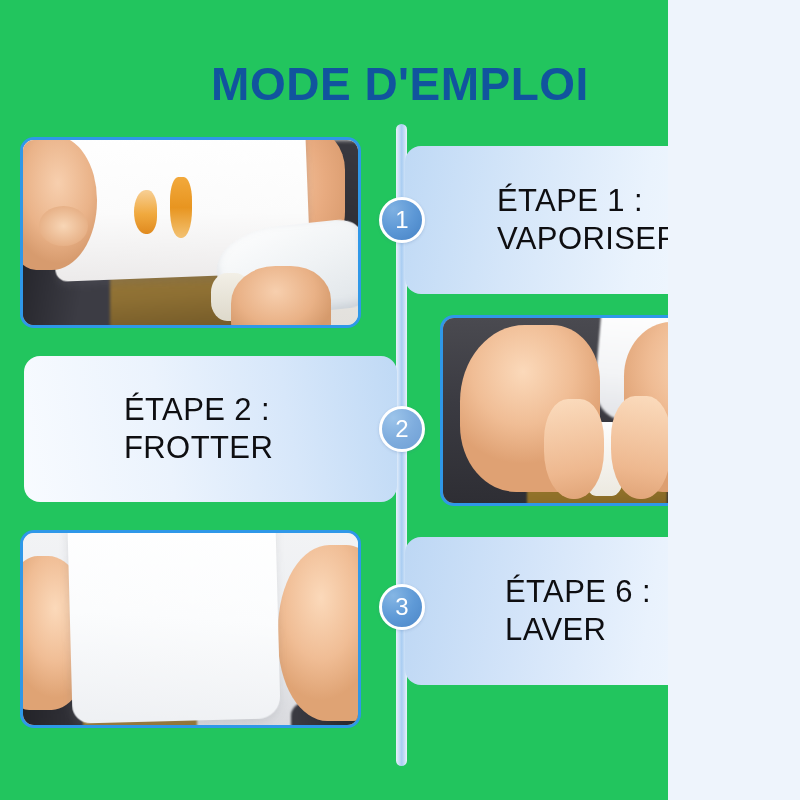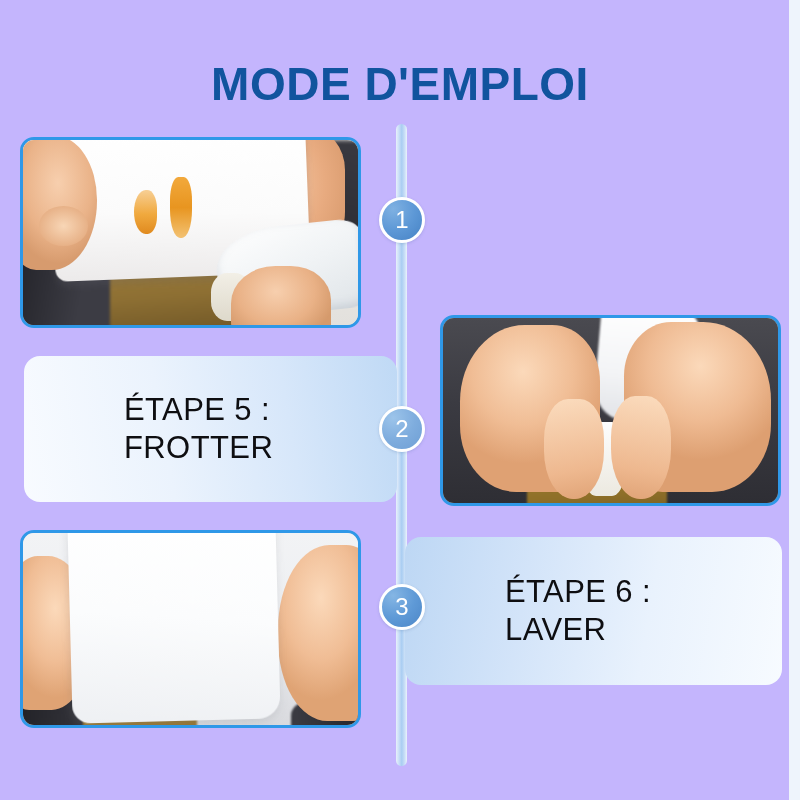--- a/index.html
+++ b/index.html
@@ -11,23 +11,23 @@
     width: 800px;
     height: 800px;
     overflow: hidden;
     background: #eef4fc;
     font-family: "Liberation Sans", sans-serif;
     -webkit-font-smoothing: antialiased;
   }
 
   #canvas {
     position: relative;
-    width: 789px;
+    width: 668px;
     height: 800px;
-    background: #c4b5fd;
+    background: #22c55e;
     overflow: hidden;
   }
 
   
   .title {
     position: absolute;
     left: 0;
     top: 58px;
     width: 800px;
     text-align: center;
@@ -329,40 +329,44 @@
       <div id="p1-shirt"></div>
       <div id="p1-stain-a"></div>
       <div id="p1-stain-b"></div>
       <div id="p1-hand-l"></div>
       <div id="p1-bottle"></div>
       <div id="p1-trigger"></div>
       <div id="p1-hand-r"></div>
     </div>
   </div>
 
+  <div class="panel" id="panel-1">
+    <div class="panel-text">ÉTAPE 1 :
+VAPORISER</div>
+  </div>
 
   <div class="badge" id="badge-1">
     <span>1</span>
   </div>
 
   <div class="photo" id="photo-2">
     <div class="scene">
       <div id="p2-bg"></div>
       <div id="p2-white"></div>
       <div id="p2-tan"></div>
       <div id="p2-hand-l"></div>
       <div id="p2-hand-r"></div>
       <div id="p2-cloth"></div>
       <div id="p2-finger-l"></div>
       <div id="p2-finger-r"></div>
     </div>
   </div>
 
   <div class="panel" id="panel-2">
-    <div class="panel-text">ÉTAPE 5 :
+    <div class="panel-text">ÉTAPE 2 :
 FROTTER</div>
   </div>
 
   <div class="badge" id="badge-2">
     <span>2</span>
   </div>
 
   <div class="photo" id="photo-3">
     <div class="scene">
       <div id="p3-bg"></div>

